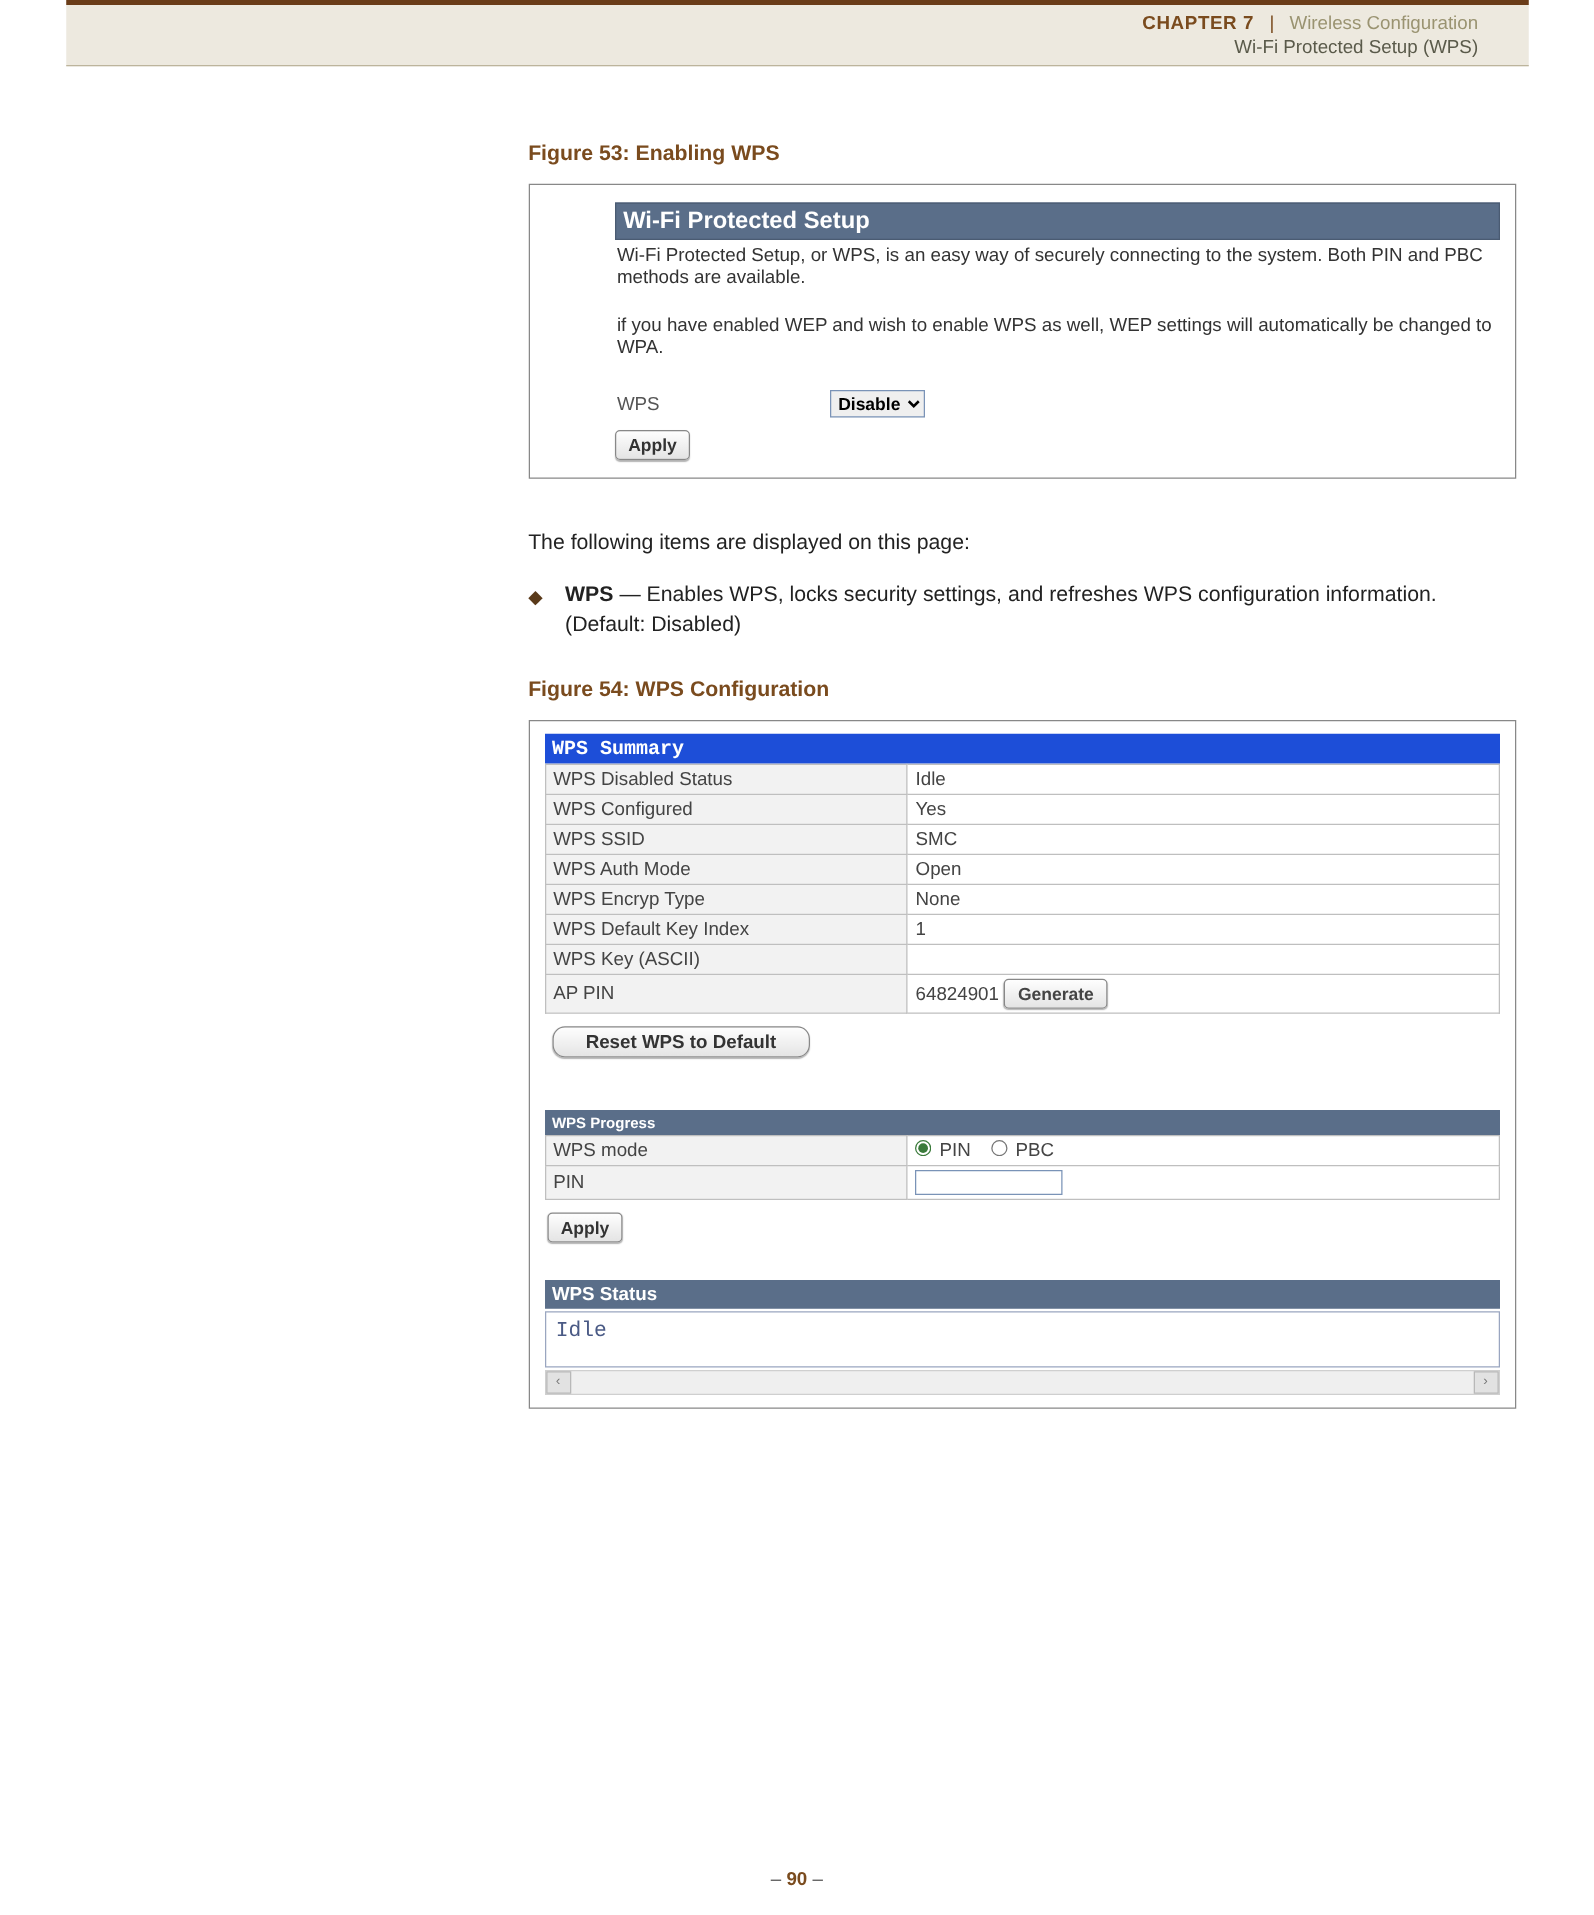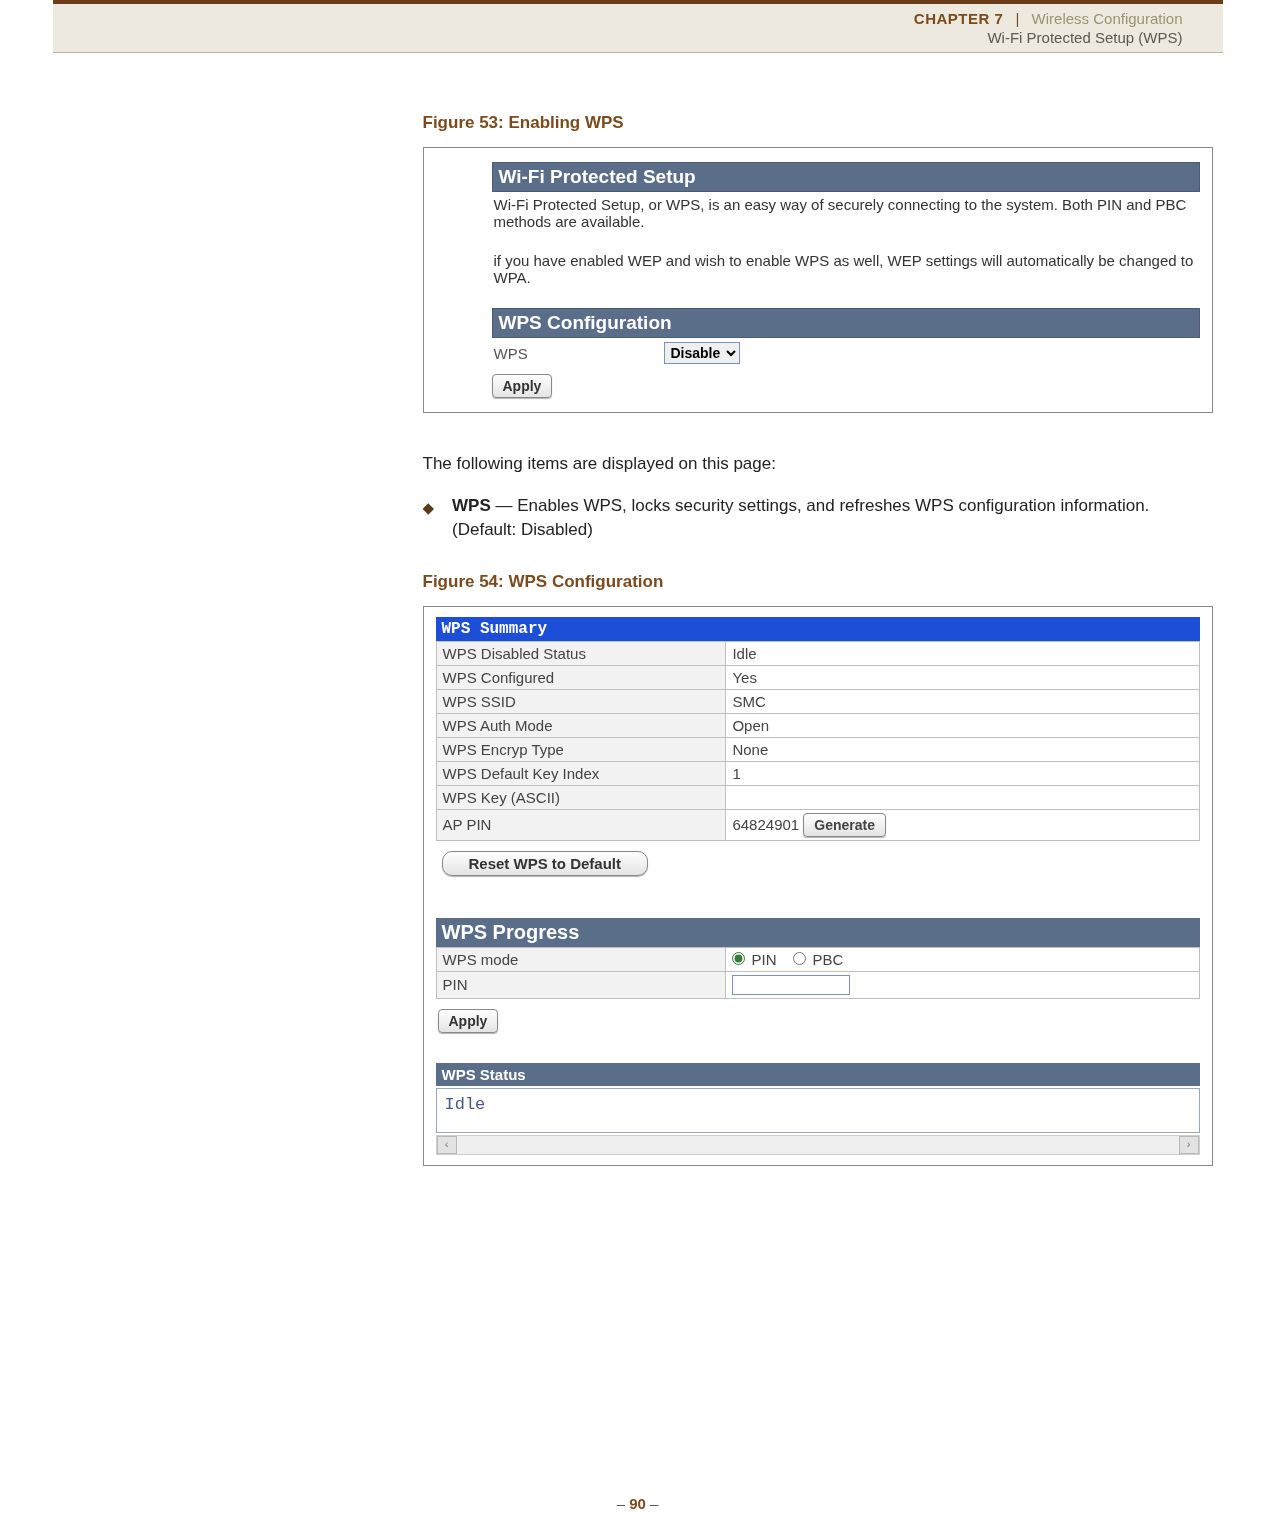--- a/index.html
+++ b/index.html
@@ -55,21 +55,20 @@
 
 <div class="content">
 
   <div class="figcap">Figure 53:  Enabling WPS</div>
   <div class="shot">
     <div class="panel">
       <div class="hdr">Wi-Fi Protected Setup</div>
       <div class="body blue">Wi-Fi Protected Setup, or WPS, is an easy way of securely connecting to the system. Both PIN and PBC methods are available.</div>
       <div class="body blue" style="margin-top:14px;">if you have enabled WEP and wish to enable WPS as well, WEP settings will automatically be changed to WPA.</div>
       <div style="height:18px;"></div>
-      <div class="hdr">WPS Configuration</div>
       <div class="cfgrow">
         <div class="lab">WPS</div>
         <select class="sel">
           <option>Disable</option>
         </select>
       </div>
       <div style="padding:6px 0 0 0;">
         <span class="btn">Apply</span>
       </div>
     </div>
@@ -125,21 +124,21 @@
               </td>
       </tr>
     </tbody>
         </table>
     <div style="padding:10px 0 0 6px;">
       <span class="btn wide">Reset WPS to Default</span>
     </div>
 
     <div style="height:42px;"></div>
 
-    <div class="hdr panel" style="background:#5a6e89;color:#fff;font-family:Arial;font-weight:bold;font-size:20px;padding:3px 6px;">WPS Progress</div>
+    <div class="hdr panel" style="background:#5a6e89;color:#fff;font-family:Arial;font-weight:bold;font-size:12px;padding:3px 6px;">WPS Progress</div>
     <table class="tbl">
       <tbody>
             <tr>
         <td class="k">WPS mode</td>
         <td class="v">
           <label><input type="radio" class="radio" name="m" checked="" style=""> <span>PIN</span></label>
           &nbsp;&nbsp;
           <label><input type="radio" class="radio" name="m" style=""> <span>PBC</span></label>
         </td>
       </tr>

